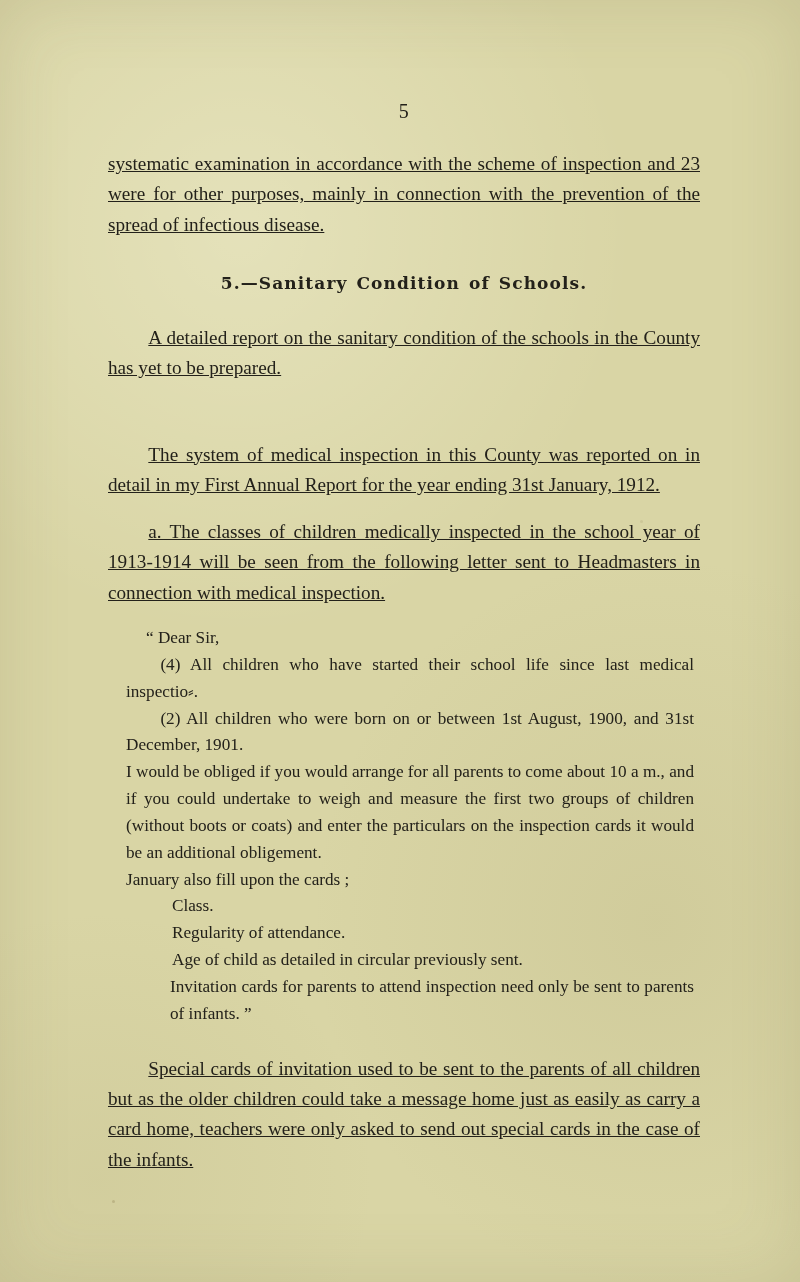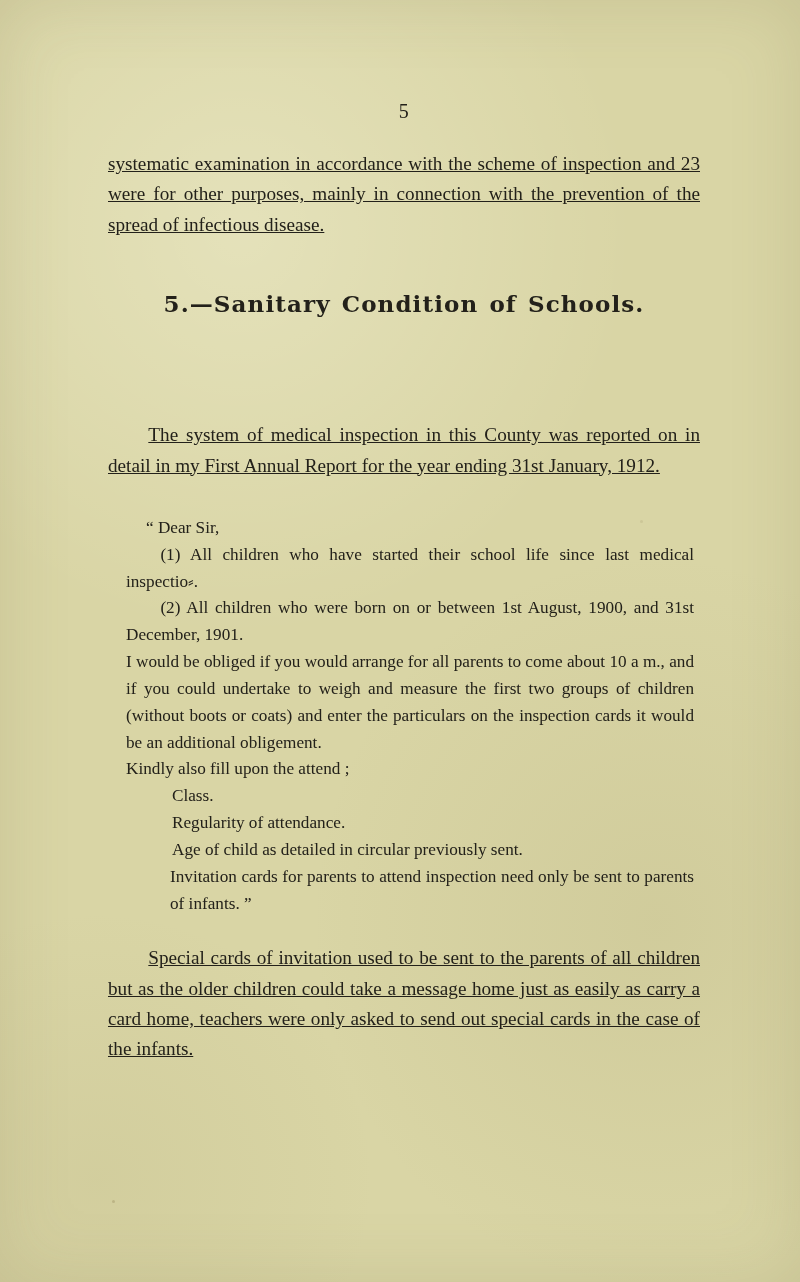--- a/index.html
+++ b/index.html
@@ -66,25 +66,25 @@
   p.para.first-block {
     text-indent: 0;
   }
 
   .spacer-sm { height: 17px; }
   .spacer-md { height: 26px; }
   .spacer-lg { height: 30px; }
 
   h2.section-heading {
     font-family: "DejaVu Serif", "Liberation Serif", serif;
-    font-size: 23px;
+    font-size: 17px;
     font-weight: bold;
     text-align: center;
     letter-spacing: 1.1px;
-    margin: 16px;
+    margin: 0;
     word-spacing: 2px;
   }
 
   
   .letter {
     font-size: 17.2px;
     line-height: 1.56;
     padding-left: 18px;
     padding-right: 6px;
     text-align: justify;
@@ -141,45 +141,47 @@
   <div class="body-text">
 
     <p class="para first-block">systematic examination in accordance with the scheme of inspection and 23 were for other purposes, mainly in connection with the prevention of the spread of infectious disease.</p>
 
     <div class="spacer-lg"></div>
 
     <h2 class="section-heading">5.—Sanitary Condition of Schools.</h2>
 
     <div class="spacer-md"></div>
 
+    <p class="para">A detailed report on the sanitary condition of the schools in the County has yet to be prepared.</p>
 
     <div class="spacer-lg"></div>
 
 
     <div class="spacer-md"></div>
 
     <p class="para">The system of medical inspection in this County was reported on in detail in my First Annual Report for the year ending 31st January, 1912.</p>
 
     <div class="spacer-sm"></div>
 
+    <p class="para">a. The classes of children medically inspected in the school year of 1913-1914 will be seen from the following letter sent to Headmasters in connection with medical inspection.</p>
 
     <div class="spacer-sm"></div>
 
     <div class="letter">
 
       <p class="salutation">“ Dear Sir,</p>
 
 
 
-      <p class="list-item">(1)  All children who have started their school life since last medical inspectio⸗.</p>
+      <p class="list-item">(4)  All children who have started their school life since last medical inspectio⸗.</p>
       <p class="list-item">(2)  All children who were born on or between 1st August, 1900, and 31st December, 1901.</p>
 
       <p class="run-on">I would be obliged if you would arrange for all parents to come about 10 a m., and if you could undertake to weigh and measure the first two groups of children (without boots or coats) and enter the particulars on the inspection cards it would be an additional obligement.</p>
 
-      <p class="run-on">Kindly also fill upon the attend ;</p>
+      <p class="run-on">January also fill upon the cards ;</p>
 
       <p class="sub-indent">Class.</p>
       <p class="sub-indent">Regularity of attendance.</p>
       <p class="sub-indent">Age of child as detailed in circular previously sent.</p>
 
       <p class="closing-para">Invitation cards for parents to attend inspection need only be sent to parents of infants. ”</p>
 
     </div>
 
     <div class="spacer-md"></div>

